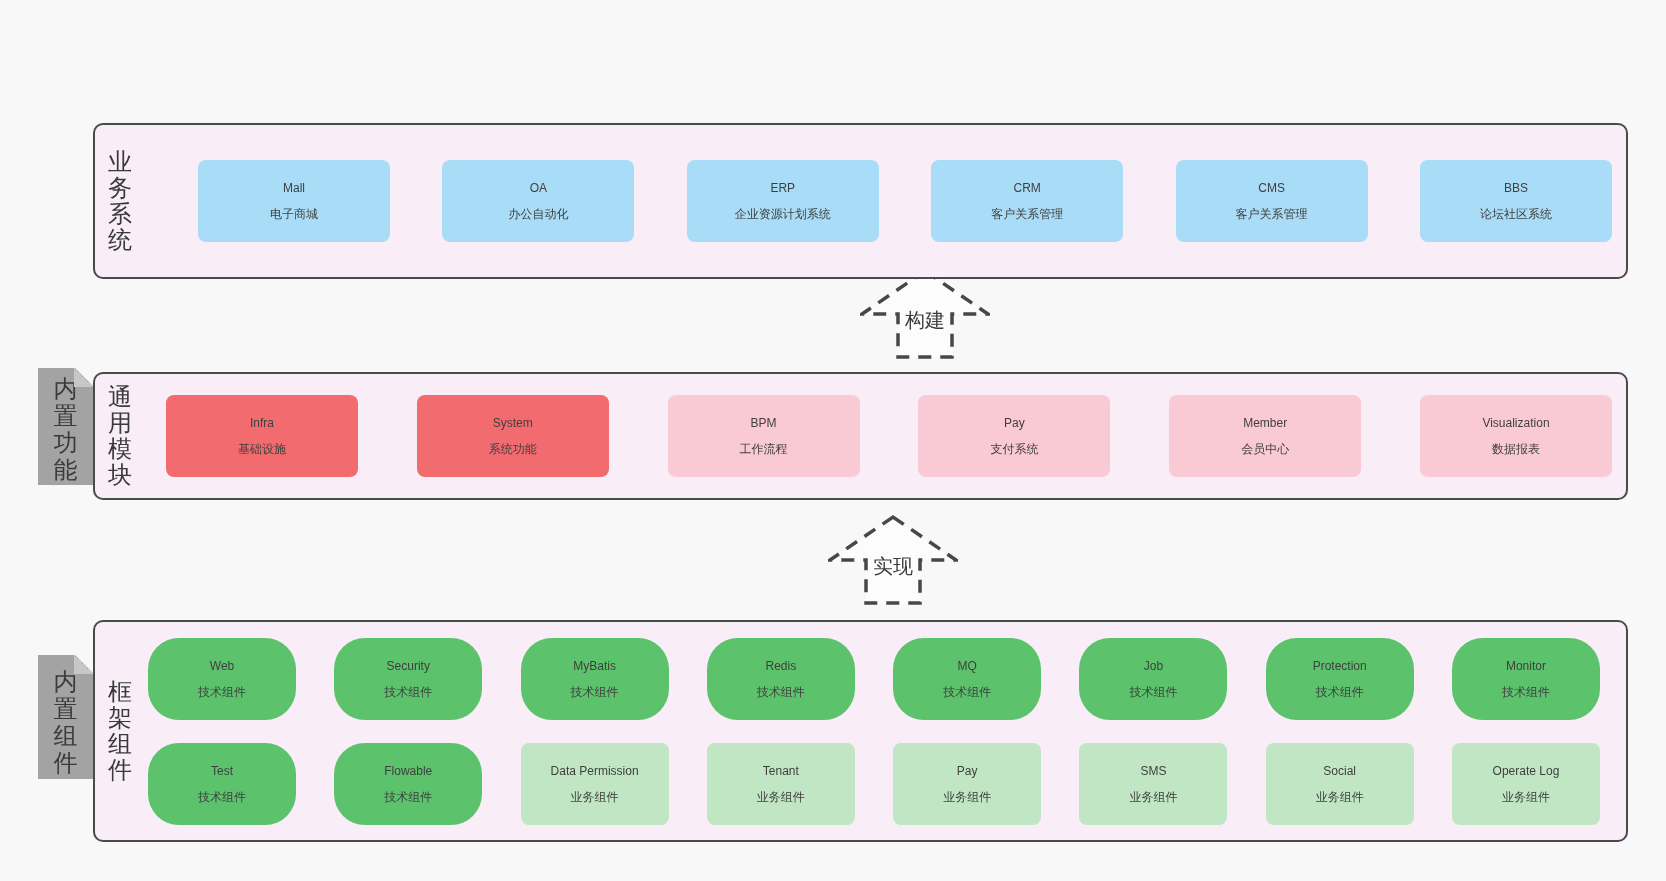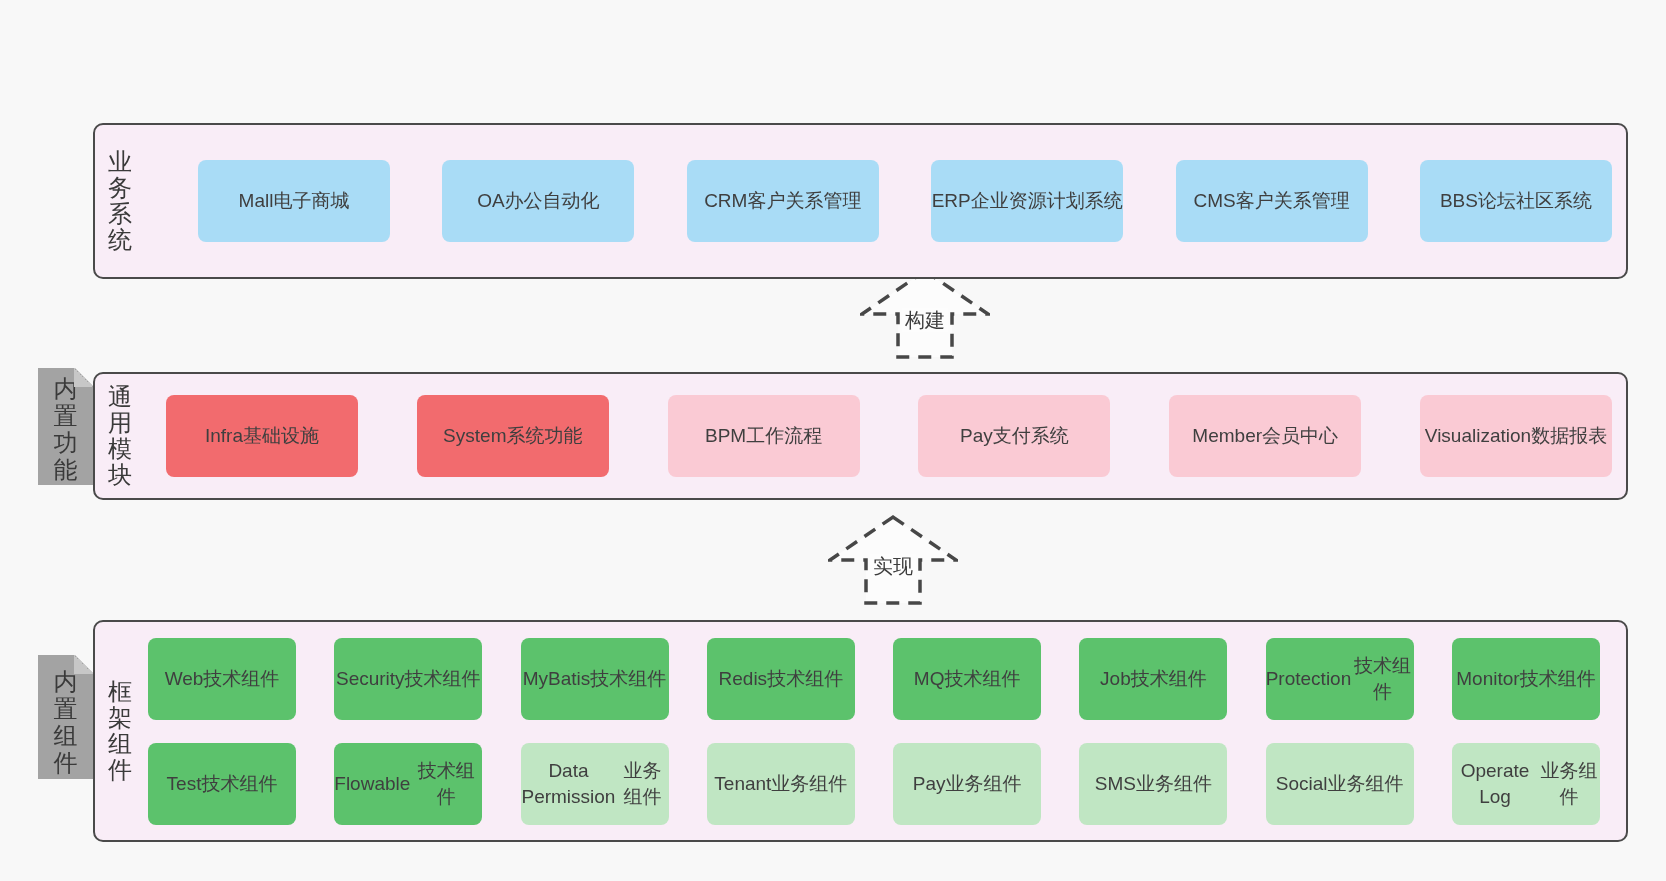--- a/index.html
+++ b/index.html
@@ -55,28 +55,28 @@
   }
   .grid {
     flex:1; display:grid;
     grid-template-columns:repeat(8,148px);
     justify-content:space-between; row-gap:23px;
     margin-left:14px; margin-right:26px;
   }
 
   .box {
     width:192px; height:82px; border-radius:8px;
-    display:flex; flex-direction:row; align-items:center; justify-content:center;
-    text-align:center; font-size:19px; line-height:26px; color:#3f3f3f;
+    display:flex; flex-direction:column; align-items:center; justify-content:center;
+    text-align:center; font-size:12px; line-height:26px; color:#3f3f3f;
   }
   .grid .box { width:148px; }
   .blue  { background:#a9dcf6; }
   .red   { background:#f26b6e; }
   .pink  { background:#facad4; }
-  .green { background:#5cc26c; }
+  .green { background:#5cc26c;border-radius:31px; }
   .lightgreen { background:#c0e6c3; }
 
   
   .arrow { position:absolute; width:130px; height:92px; z-index:0; }
   .arrow1 { left:860px; top:268px; }
   .arrow2 { left:828px; top:514px; }
   .arrow svg { display:block; }
   .arrow-label {
     position:absolute; left:50%; top:40px; transform:translateX(-50%);
     background:#fdfdfd; padding:0 3px;
@@ -101,26 +101,26 @@
     <div class="boxes">
       <div class="box blue">
         <span>Mall</span>
         <span>电子商城</span>
       </div>
       <div class="box blue">
         <span>OA</span>
         <span>办公自动化</span>
       </div>
       <div class="box blue">
+        <span>ERP</span>
+        <span>企业资源计划系统</span>
+      </div>
+      <div class="box blue">
         <span>CRM</span>
         <span>客户关系管理</span>
-      </div>
-      <div class="box blue">
-        <span>ERP</span>
-        <span>企业资源计划系统</span>
       </div>
       <div class="box blue">
         <span>CMS</span>
         <span>客户关系管理</span>
       </div>
       <div class="box blue">
         <span>BBS</span>
         <span>论坛社区系统</span>
       </div>
     </div>

